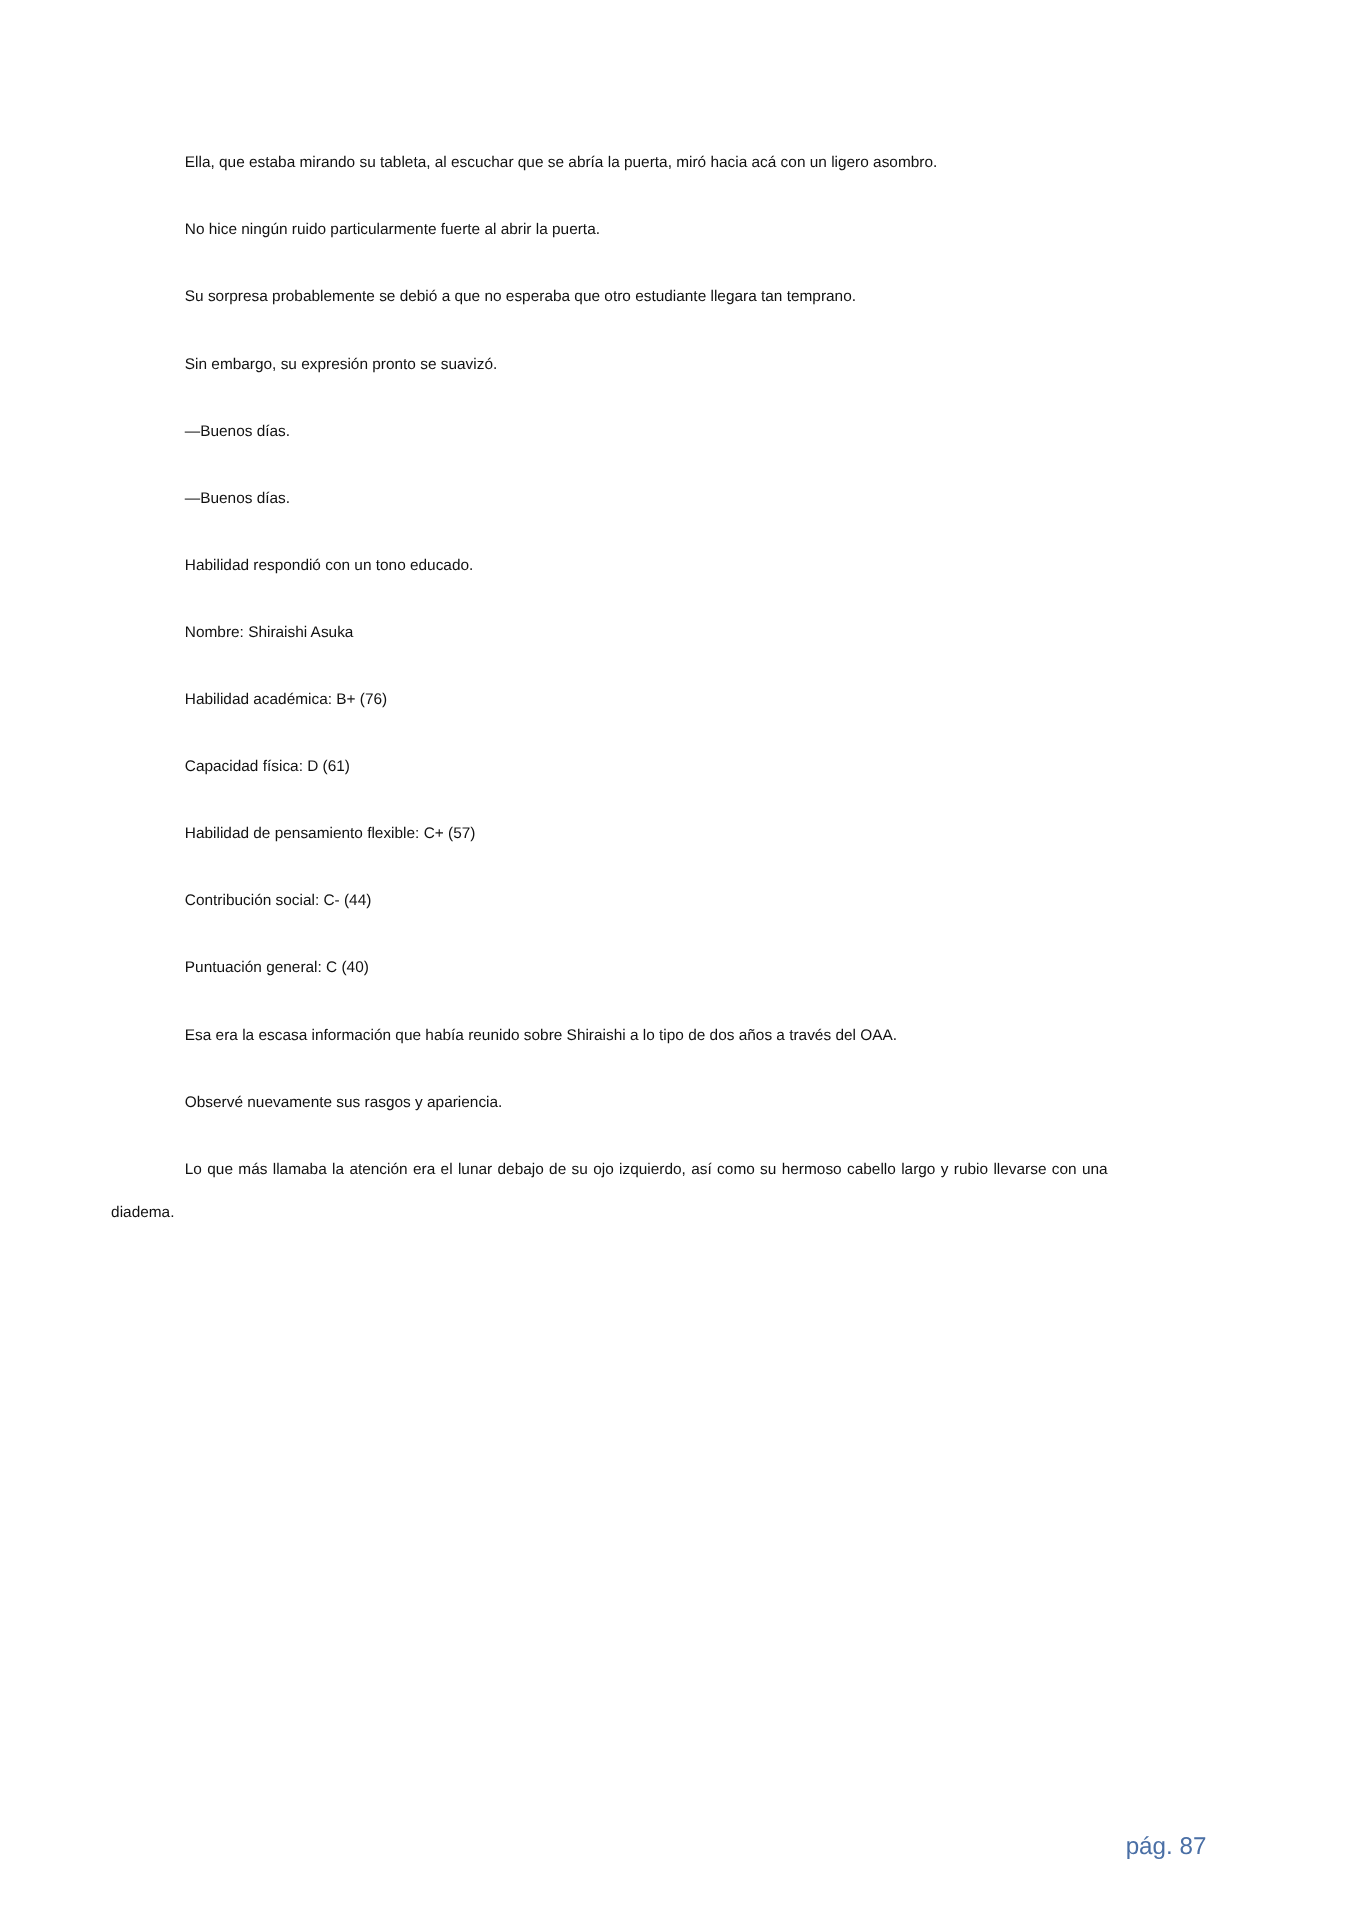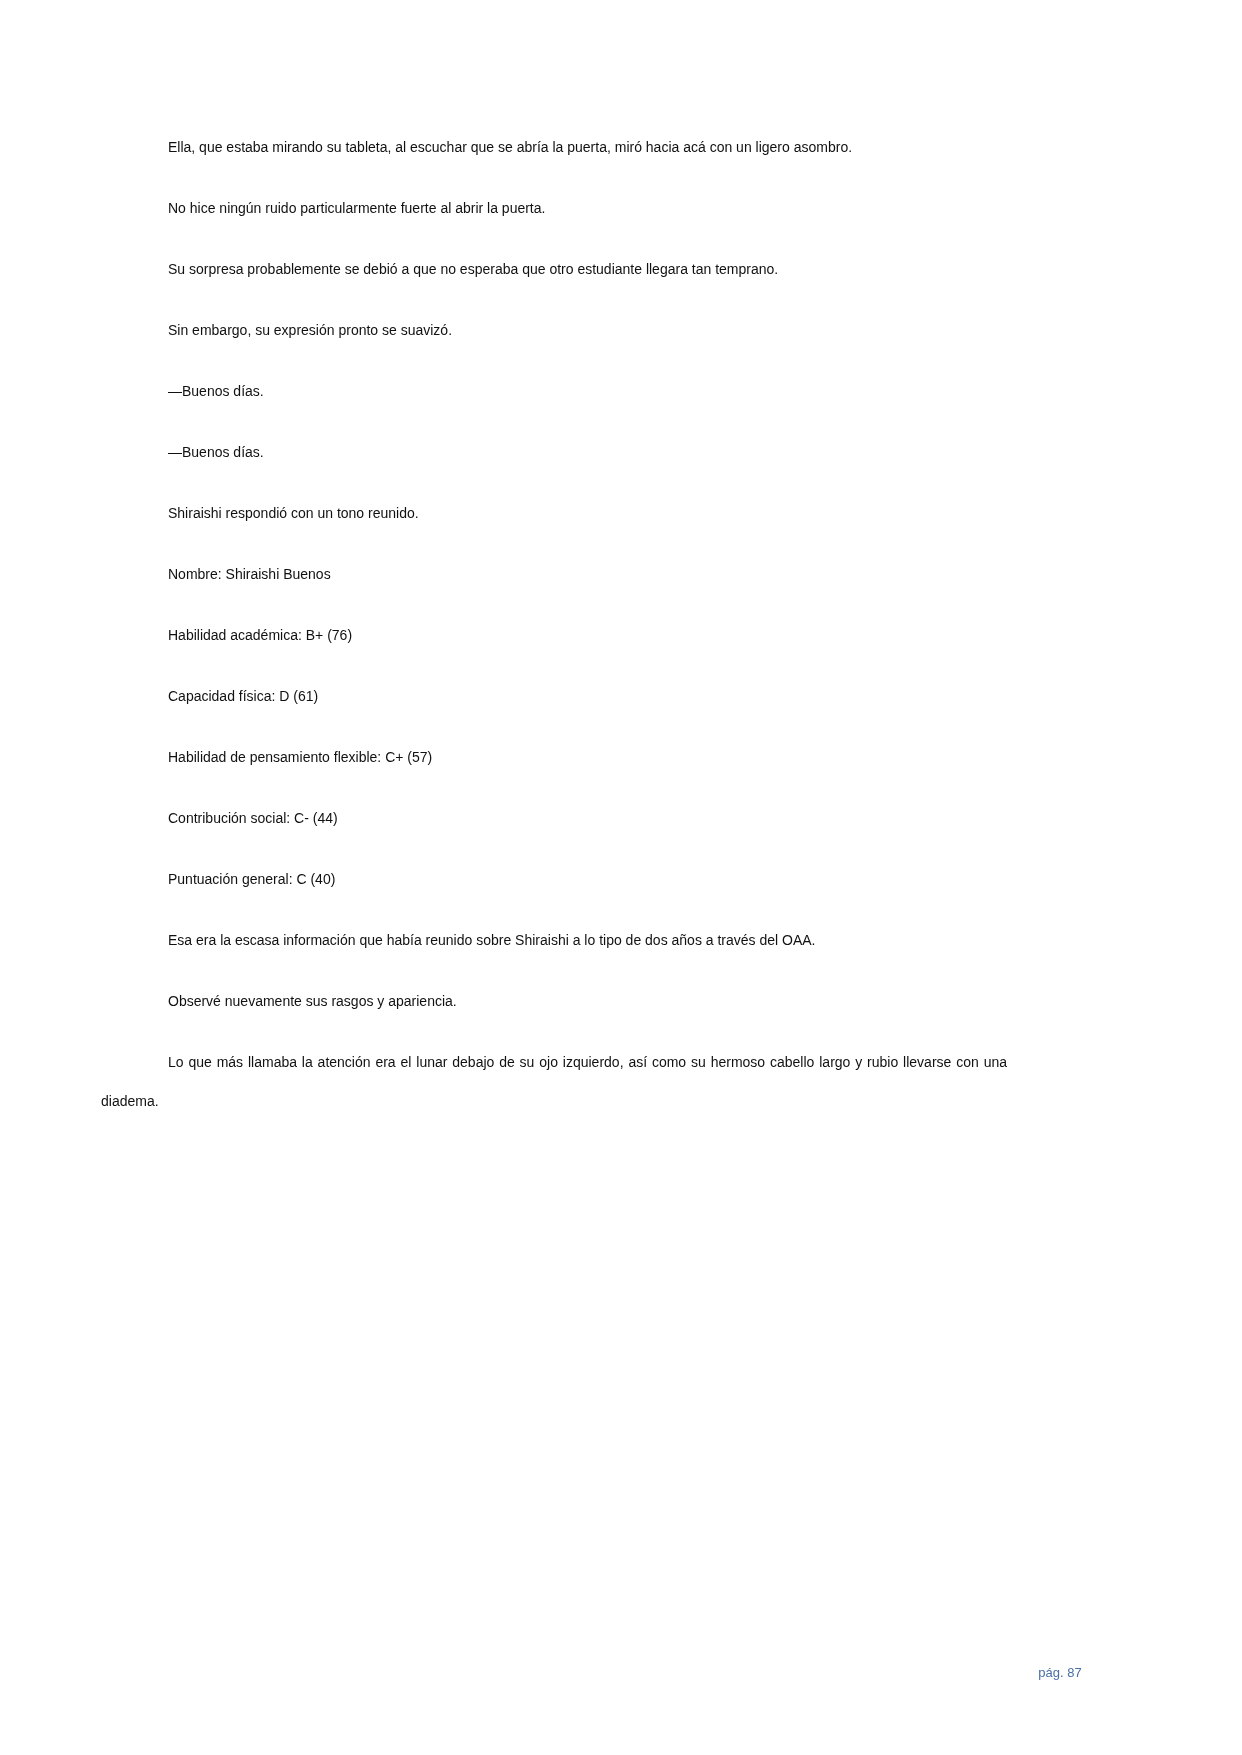--- a/index.html
+++ b/index.html
@@ -31,36 +31,36 @@
     .para.last-line-left {
       text-align-last: left;
     }
     .page-number {
       position: absolute;
       left: 1000px;
       top: 1665px;
       width: 120px;
       text-align: center;
       font-family: "Liberation Sans", sans-serif;
-      font-size: 13px;
+      font-size: 22px;
       color: #4a6fa5;
     }
   </style>
 </head>
 <body>
 
 <div class="page">
   <p class="para last-line-left">Ella, que estaba mirando su tableta, al escuchar que se abría la puerta, miró hacia acá con un ligero asombro.</p>
   <p class="para last-line-left">No hice ningún ruido particularmente fuerte al abrir la puerta.</p>
   <p class="para last-line-left">Su sorpresa probablemente se debió a que no esperaba que otro estudiante llegara tan temprano.</p>
   <p class="para last-line-left">Sin embargo, su expresión pronto se suavizó.</p>
   <p class="para last-line-left">—Buenos días.</p>
   <p class="para last-line-left">—Buenos días.</p>
-  <p class="para last-line-left">Shiraishi respondió con un tono reunido.</p>
-  <p class="para last-line-left">Nombre: Shiraishi Buenos</p>
+  <p class="para last-line-left">Habilidad respondió con un tono educado.</p>
+  <p class="para last-line-left">Nombre: Shiraishi Asuka</p>
   <p class="para last-line-left">Habilidad académica: B+ (76)</p>
   <p class="para last-line-left">Capacidad física: D (61)</p>
   <p class="para last-line-left">Habilidad de pensamiento flexible: C+ (57)</p>
   <p class="para last-line-left">Contribución social: C- (44)</p>
   <p class="para last-line-left">Puntuación general: C (40)</p>
   <p class="para last-line-left">Esa era la escasa información que había reunido sobre Shiraishi a lo tipo de dos años a través del OAA.</p>
   <p class="para last-line-left">Observé nuevamente sus rasgos y apariencia.</p>
   <p class="para last-line-left">Lo que más llamaba la atención era el lunar debajo de su ojo izquierdo, así como su hermoso cabello largo y rubio llevarse con una diadema.</p>
 </div>
 

